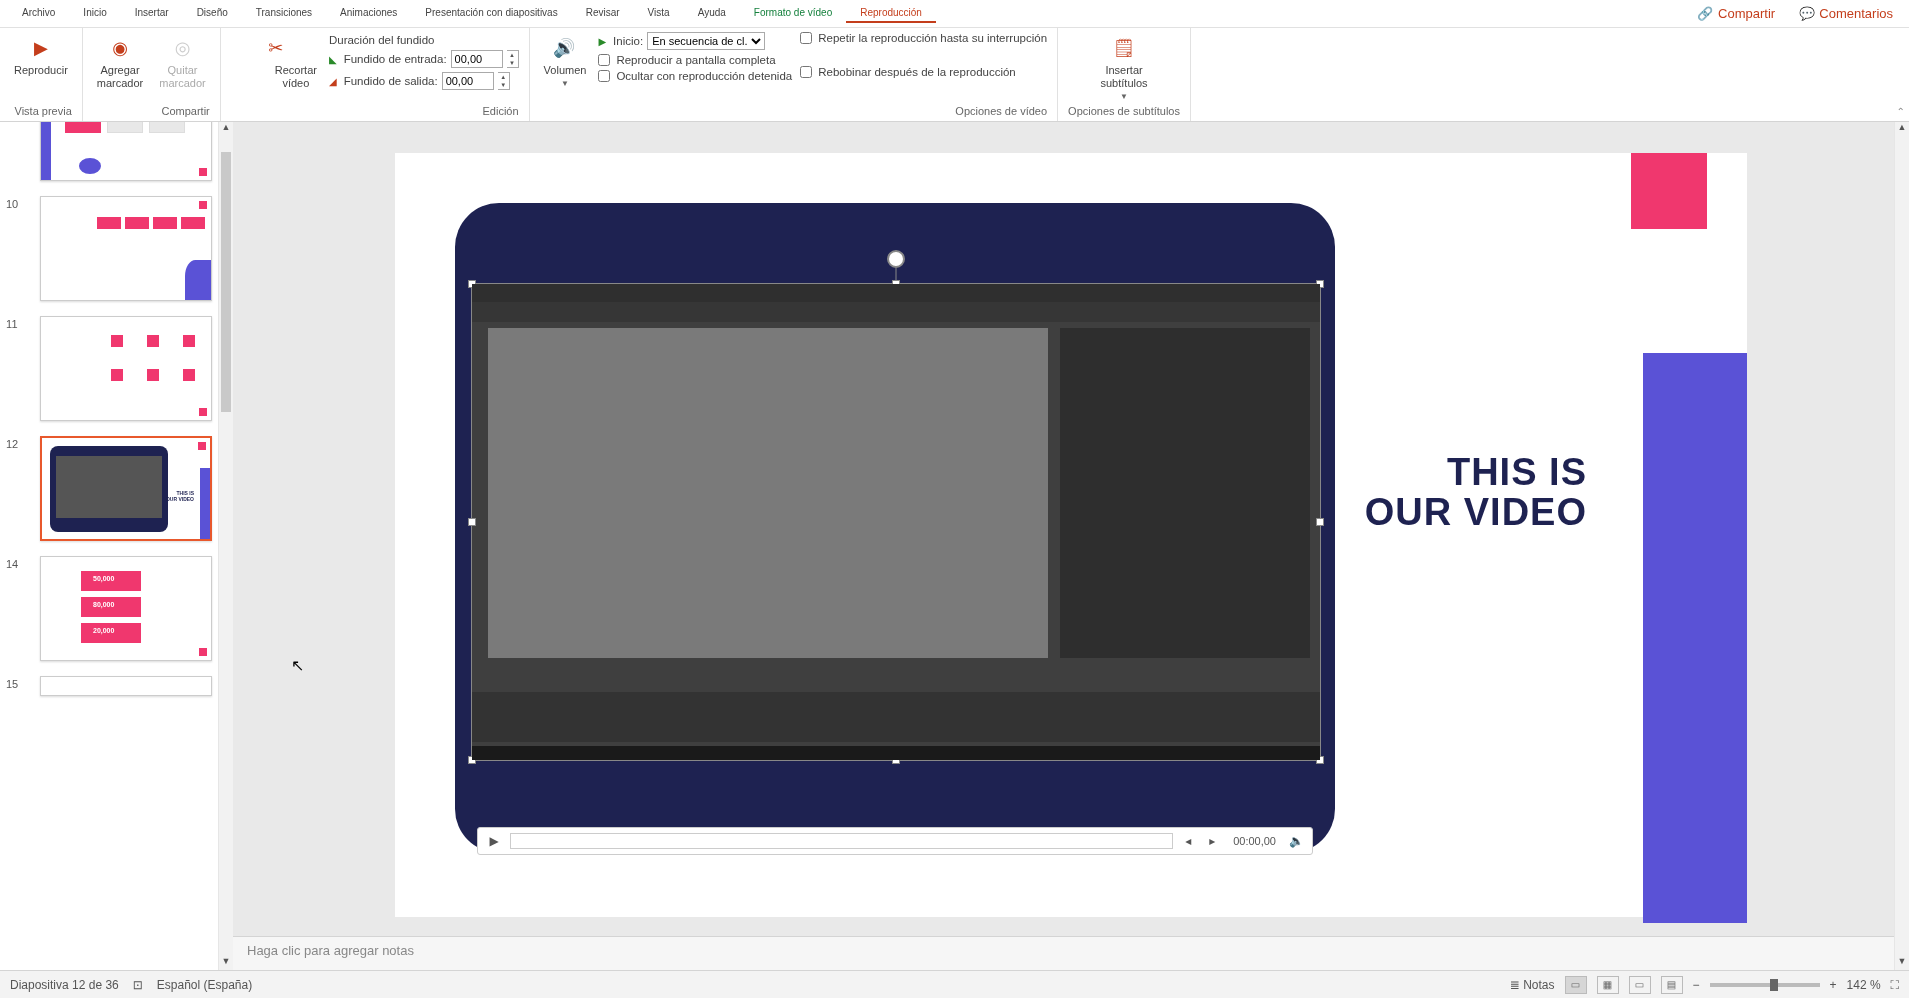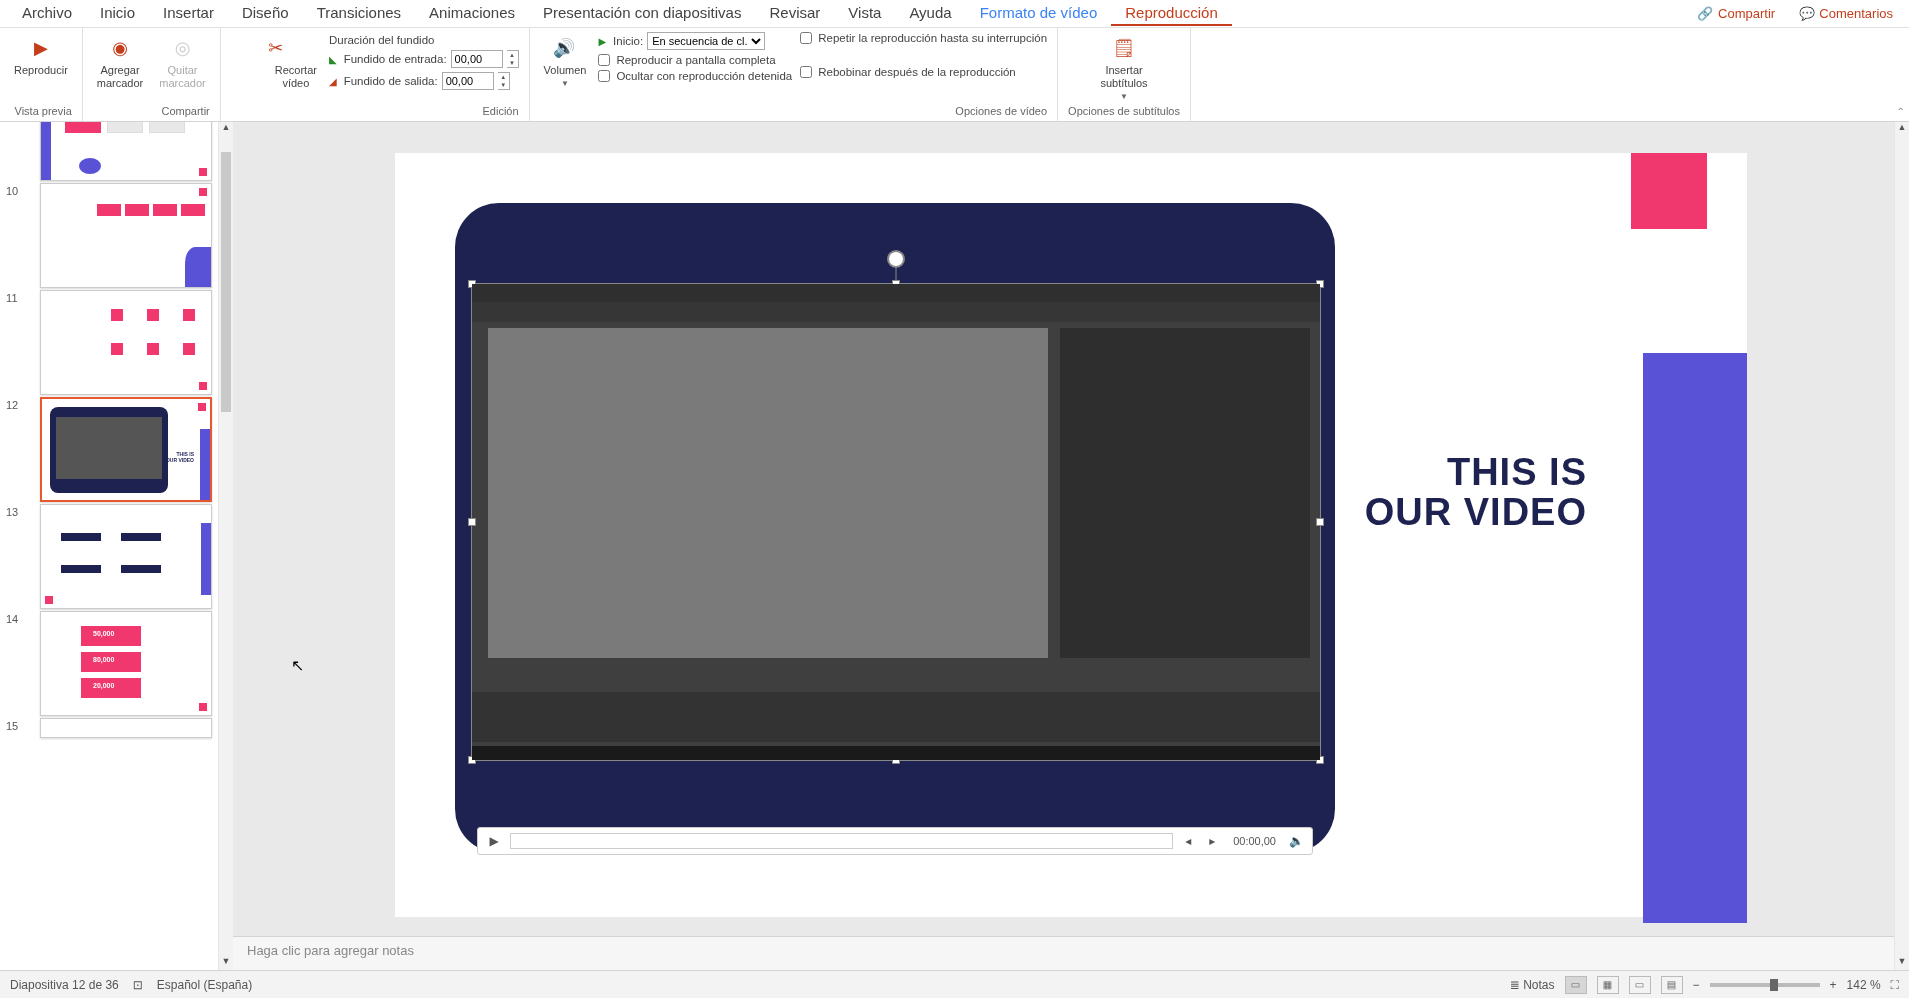--- a/index.html
+++ b/index.html
@@ -2,22 +2,22 @@
 <html><head>
 <meta charset="utf-8">
 <style>
 * { margin:0; padding:0; box-sizing:border-box; font-family:"Segoe UI",Arial,sans-serif; }
 body { width:1909px; height:1000px; background:#fff; overflow:hidden; font-size:12px; color:#444; }
 
 
 .menubar { height:28px; display:flex; align-items:center; padding:0 8px; border-bottom:1px solid #e1e1e1; }
 .menubar .left { display:flex; gap:0; }
 .menubar .right { margin-left:auto; display:flex; gap:8px; }
-.menu-item { padding:3px 14px; font-size:15px; cursor:pointer; }
-.menu-item.accent { color:#3b82f6; }
+.menu-item { padding:3px 14px; font-size:10px; cursor:pointer; }
+.menu-item.accent { color:#15803d; }
 .menu-item.active { color:#c43e1c; border-bottom:2px solid #c43e1c; }
 .share-btn { color:#c43e1c; font-size:13px; padding:4px 8px; display:flex; align-items:center; gap:4px; }
 
 
 .ribbon { height:94px; display:flex; border-bottom:1px solid #d4d4d4; background:#fff; }
 .rgroup { border-right:1px solid #e1e1e1; padding:4px 10px 0 10px; display:flex; flex-direction:column; align-items:center; justify-content:space-between; }
 .rgroup-label { font-size:11px; color:#666; padding:2px 0 4px 0; text-align:right; width:100%; }
 .rgroup-body { display:flex; align-items:flex-start; gap:8px; flex:1; }
 .rbtn { display:flex; flex-direction:column; align-items:center; gap:2px; padding:2px 4px; cursor:pointer; min-width:48px; }
 .rbtn-icon { width:28px; height:28px; display:flex; align-items:center; justify-content:center; font-size:18px; color:#c43e1c; }
@@ -35,21 +35,21 @@
 .tri-green { color:#2a8a2a; font-size:10px; margin-right:3px; }
 .tri-red { color:#c43e1c; font-size:10px; margin-right:3px; }
 
 
 .workarea { display:flex; height:848px; }
 .thumbs-col { width:233px; background:#fff; display:flex; }
 .thumbs { width:218px; overflow:hidden; padding:4px 6px; }
 .thumbs-scroll { width:15px; background:#f2f2f2; position:relative; border-left:1px solid #e6e6e6; }
 .thumbs-scroll .arrow { position:absolute; width:100%; height:14px; text-align:center; font-size:9px; color:#555; }
 .thumbs-scroll .track-thumb { position:absolute; left:2px; right:2px; top:30px; height:260px; background:#c9c9c9; }
-.slide-thumb { display:flex; gap:22px; margin-bottom:2px; }
+.slide-thumb { display:flex; gap:22px; margin-bottom:15px; }
 .slide-num { width:12px; font-size:11px; text-align:right; color:#555; padding-top:2px; }
 .slide-frame { width:180px; height:105px; background:#fff; border:1px solid #ccc; box-shadow:0 1px 2px rgba(0,0,0,0.15); position:relative; overflow:hidden; }
 .slide-frame.selected { border:2px solid #e8582c; }
 .canvas-col { flex:1; background:#e9e9e9; display:flex; flex-direction:column; position:relative; }
 .canvas-stage { flex:1; display:flex; align-items:center; justify-content:center; position:relative; }
 .slide-canvas { width:1352px; height:764px; background:#fff; position:relative; margin-top:12px; }
 .pink-sq { position:absolute; top:0; right:40px; width:76px; height:76px; background:#f0376e; }
 .blue-rect { position:absolute; top:200px; right:0; width:104px; height:570px; background:#5a52d6; }
 .video-round { position:absolute; left:60px; top:50px; width:880px; height:650px; background:#1e2251; border-radius:44px; }
 .video-inner { position:absolute; left:76px; top:130px; width:850px; height:478px; background:#3f3f3f; border:1px solid #888; }
@@ -273,31 +273,20 @@
         <div class="slide-frame selected">
 
           <div class="mini mt" style="left:8px;top:8px;width:118px;height:86px;border-radius:8px;"></div>
           <div class="mini" style="left:14px;top:18px;width:106px;height:62px;background:#555;"></div>
           <div class="mini mb" style="right:0;top:30px;width:10px;height:72px;"></div>
           <div class="mini mp" style="right:4px;top:4px;width:8px;height:8px;"></div>
           <div class="mini" style="right:16px;top:52px;font-size:5px;color:#1e2251;font-weight:bold;text-align:right;">THIS IS<br>OUR VIDEO</div>
         </div>
       </div>
 
-      <div class="slide-thumb">
-        <div class="slide-num">13</div>
-        <div class="slide-frame">
-          <div class="mini mt" style="left:20px;top:28px;width:40px;height:8px;"></div>
-          <div class="mini mt" style="left:80px;top:28px;width:40px;height:8px;"></div>
-          <div class="mini mt" style="left:20px;top:60px;width:40px;height:8px;"></div>
-          <div class="mini mt" style="left:80px;top:60px;width:40px;height:8px;"></div>
-          <div class="mini mb" style="right:0;top:18px;width:10px;height:72px;"></div>
-          <div class="mini mp" style="left:4px;bottom:4px;width:8px;height:8px;"></div>
-        </div>
-      </div>
 
       <div class="slide-thumb">
         <div class="slide-num">14</div>
         <div class="slide-frame">
           <div class="mini mp" style="left:40px;top:14px;width:60px;height:20px;"></div>
           <div class="mini mp" style="left:40px;top:40px;width:60px;height:20px;"></div>
           <div class="mini mp" style="left:40px;top:66px;width:60px;height:20px;"></div>
           <div class="mini" style="left:52px;top:18px;font-size:7px;color:#fff;font-weight:bold;">50,000</div>
           <div class="mini" style="left:52px;top:44px;font-size:7px;color:#fff;font-weight:bold;">80,000</div>
           <div class="mini" style="left:52px;top:70px;font-size:7px;color:#fff;font-weight:bold;">20,000</div>

